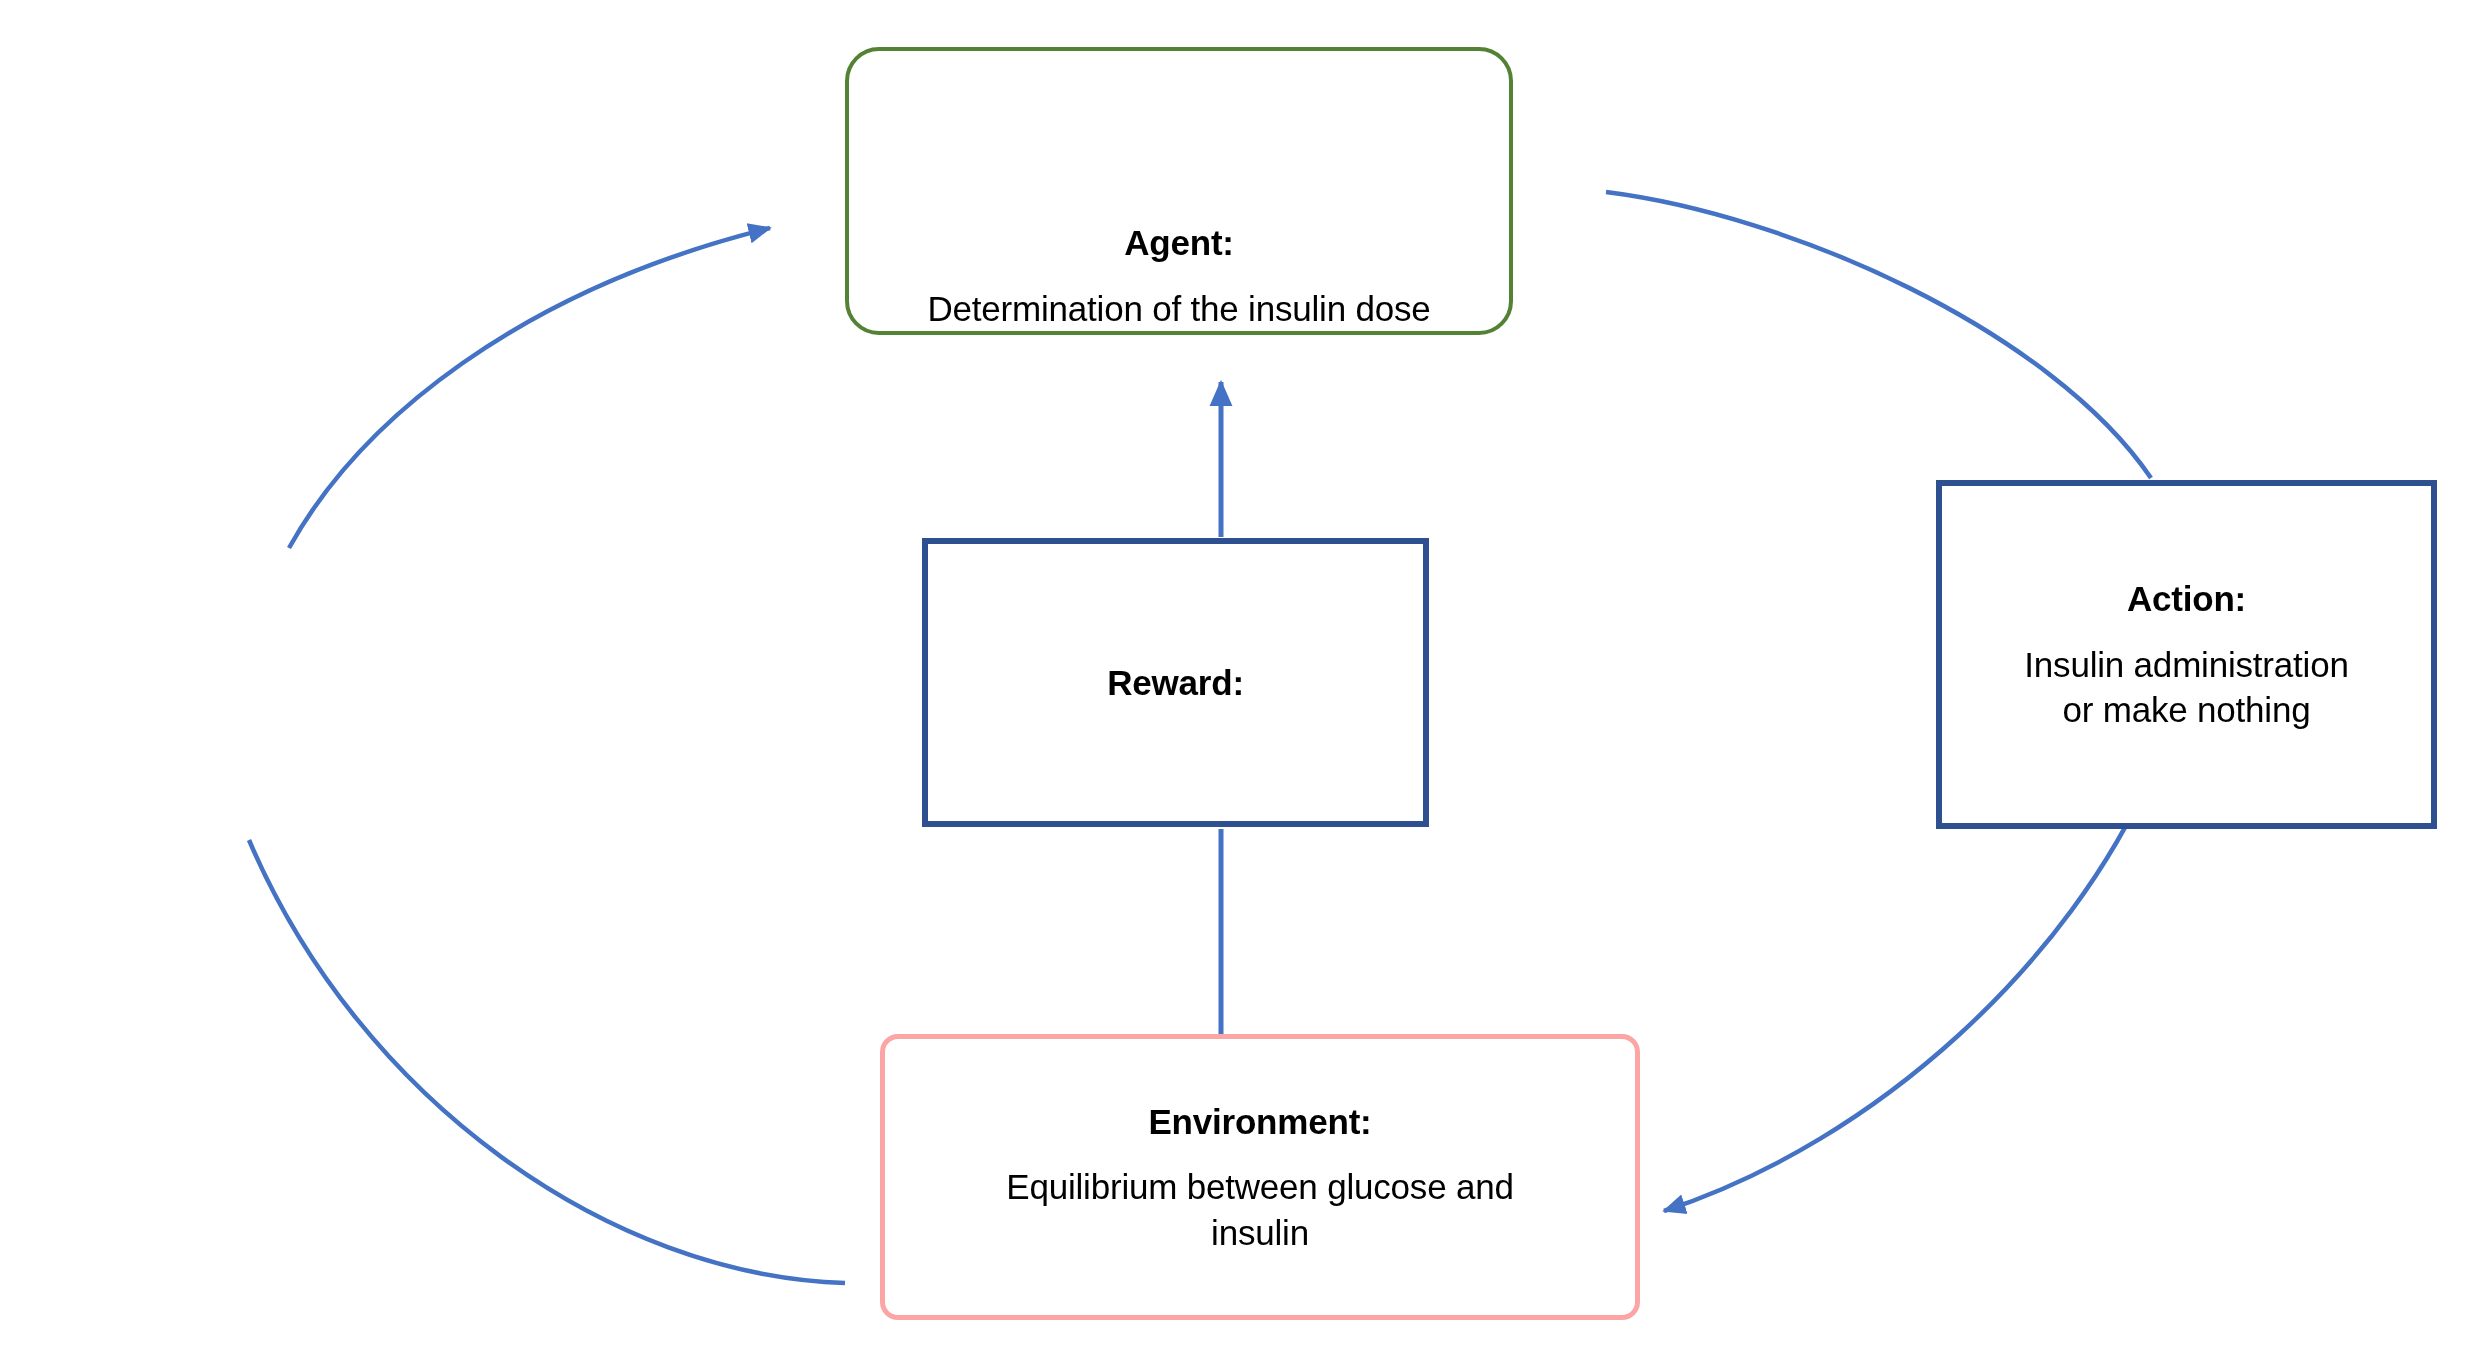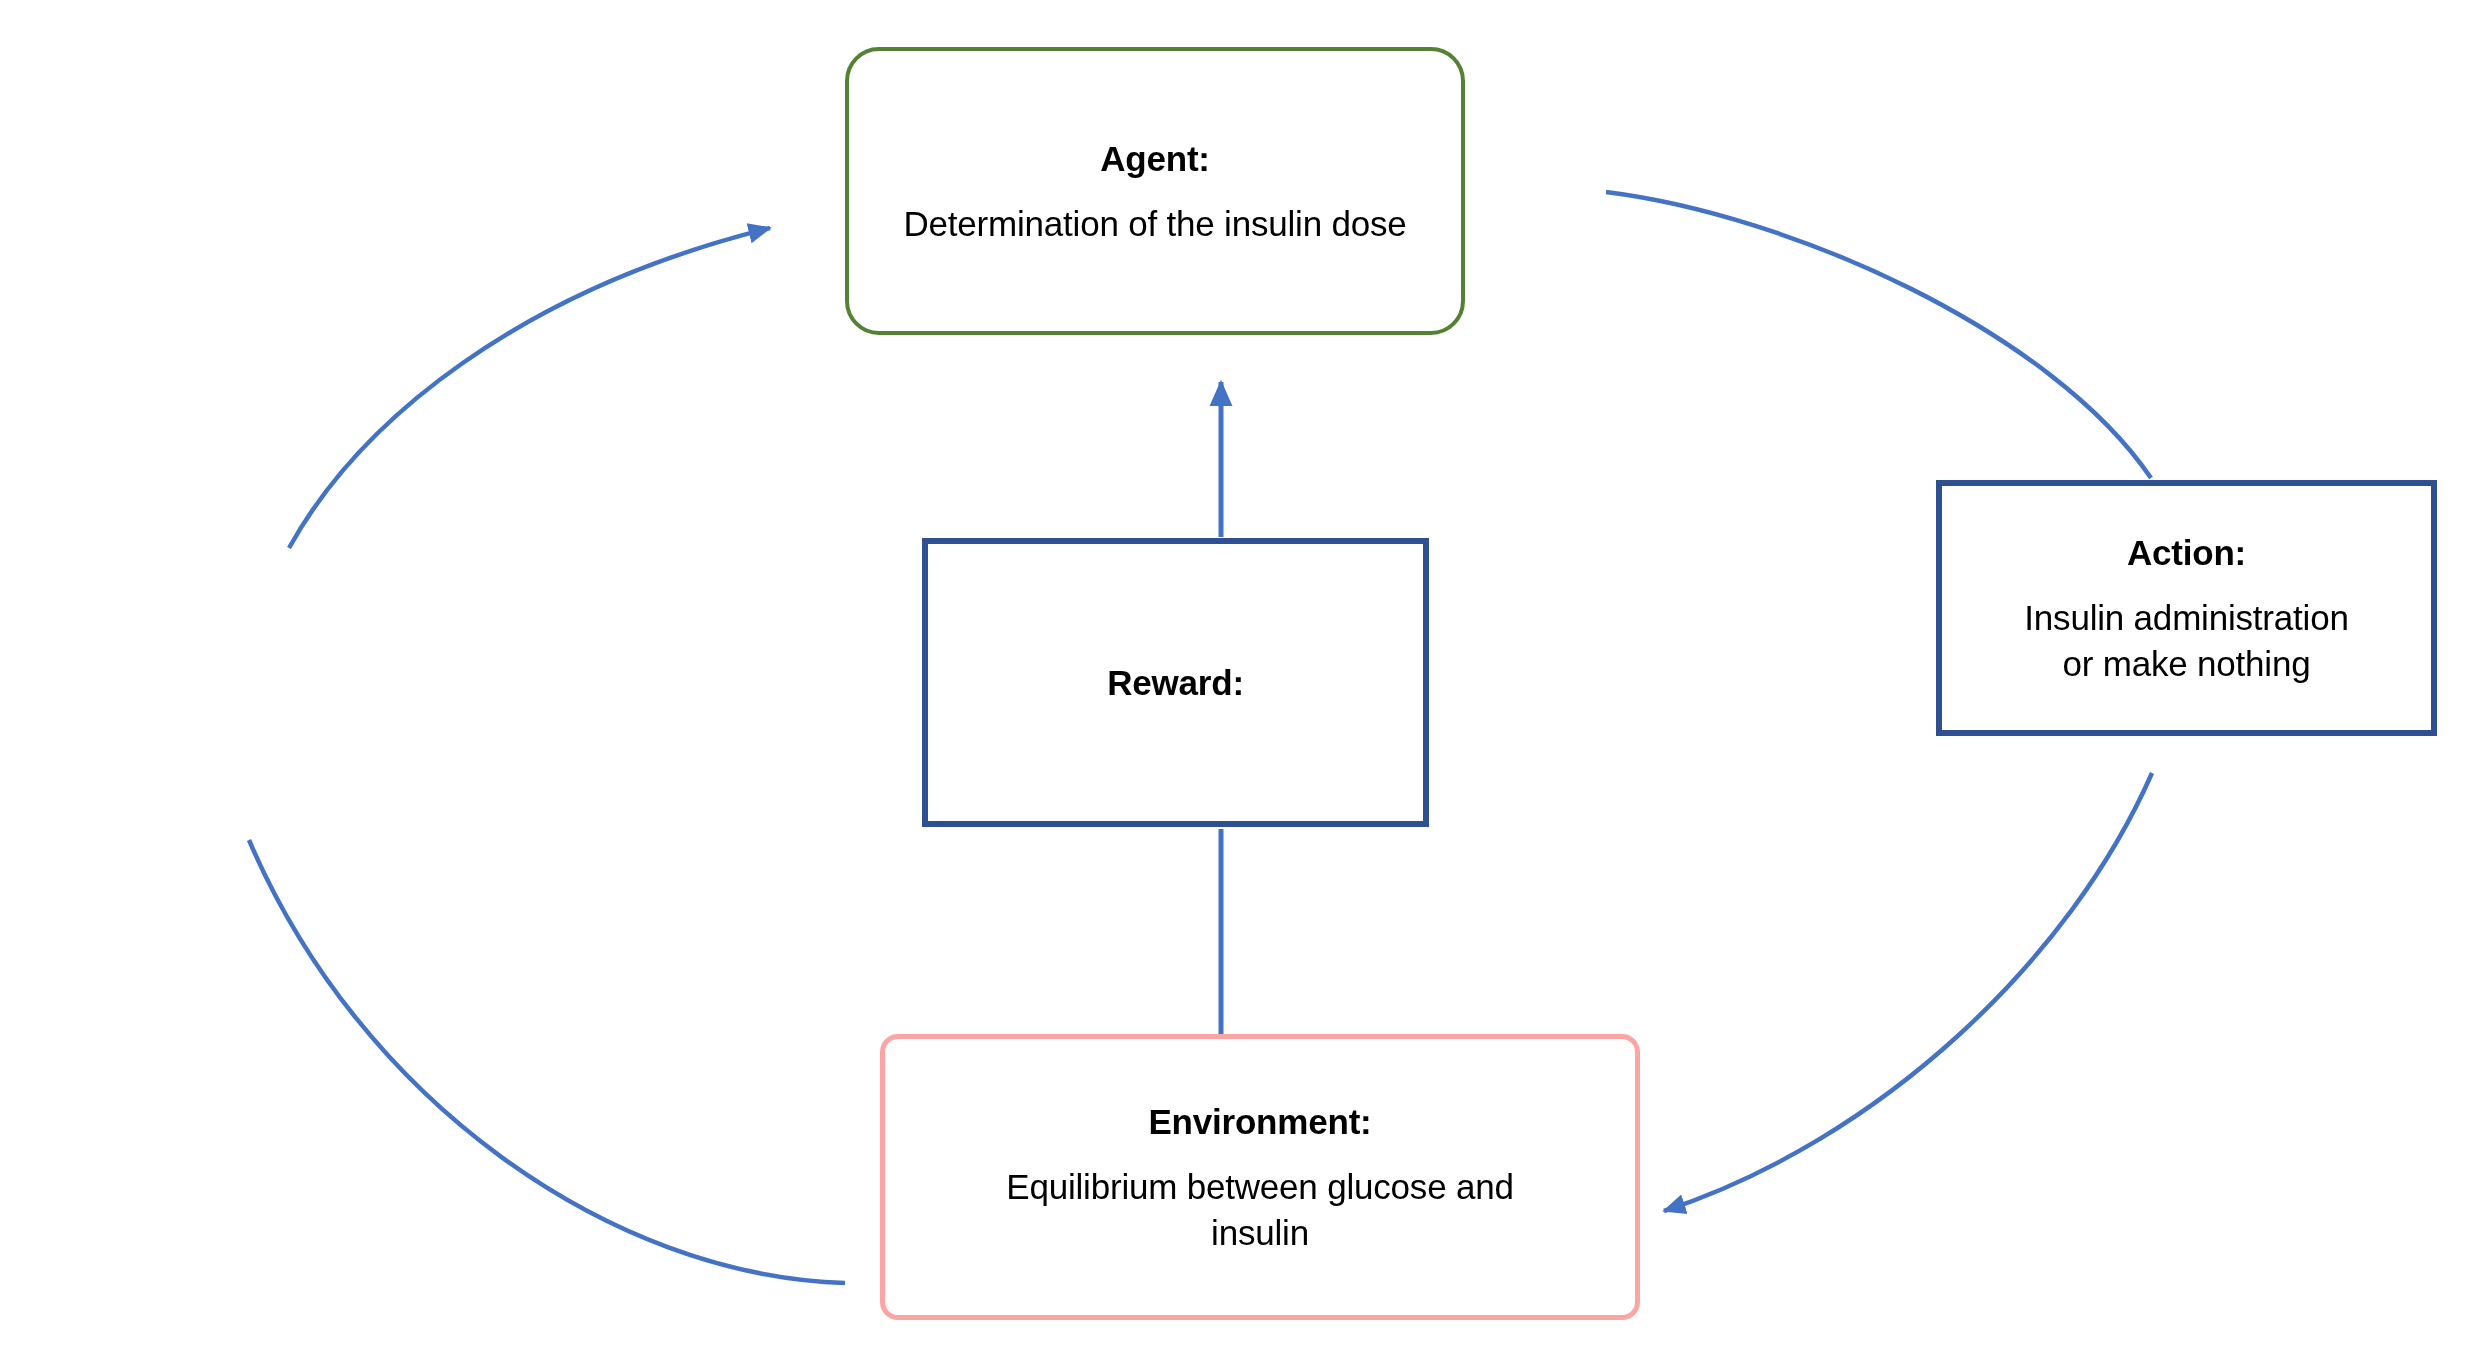--- a/index.html
+++ b/index.html
@@ -47,44 +47,45 @@
     font-weight: normal;
     font-size: 35px;
     letter-spacing: -0.2px;
     white-space: pre-line;
     margin-top: 20px;
   }
   
   #node-agent {
     left: 845px;
     top: 47px;
-    width: 620px;
+    width: 668px;
     height: 288px;
     border: 4px solid #548235;
     border-radius: 34px;
+    justify-content: flex-end;
   }
   #node-state {
     left: 42px;
     top: 545px;
     width: 364px;
     height: 291px;
     border: 6px solid #2e5090;
   }
   #node-reward {
     left: 922px;
     top: 538px;
     width: 507px;
     height: 289px;
     border: 6px solid #2e5090;
   }
   #node-action {
     left: 1936px;
     top: 480px;
     width: 501px;
-    height: 256px;
+    height: 349px;
     border: 6px solid #2e5090;
   }
   #node-environment {
     left: 880px;
     top: 1034px;
     width: 760px;
     height: 286px;
     border: 5px solid #fca5a5;
     border-radius: 18px;
   }

